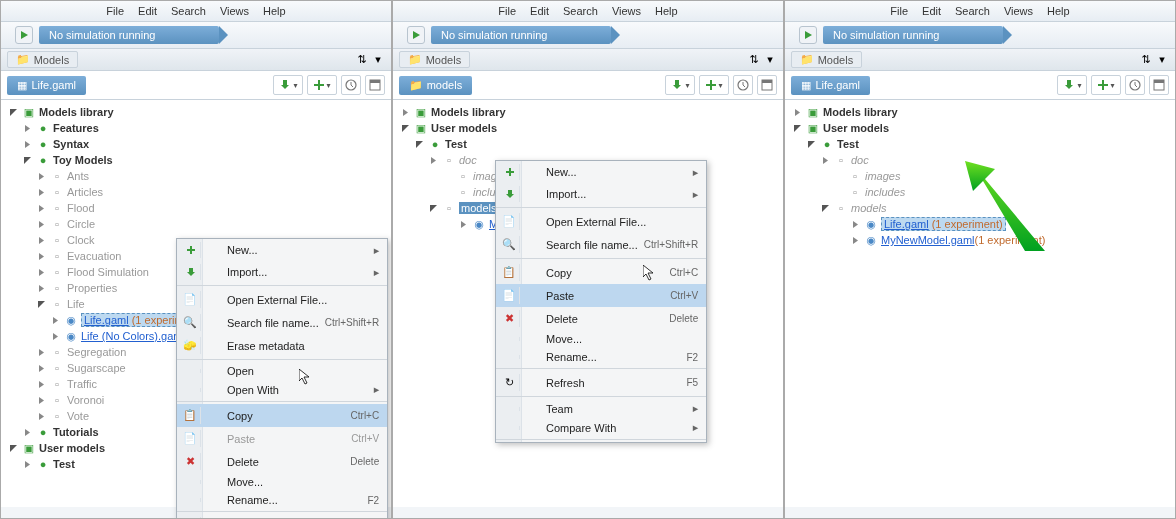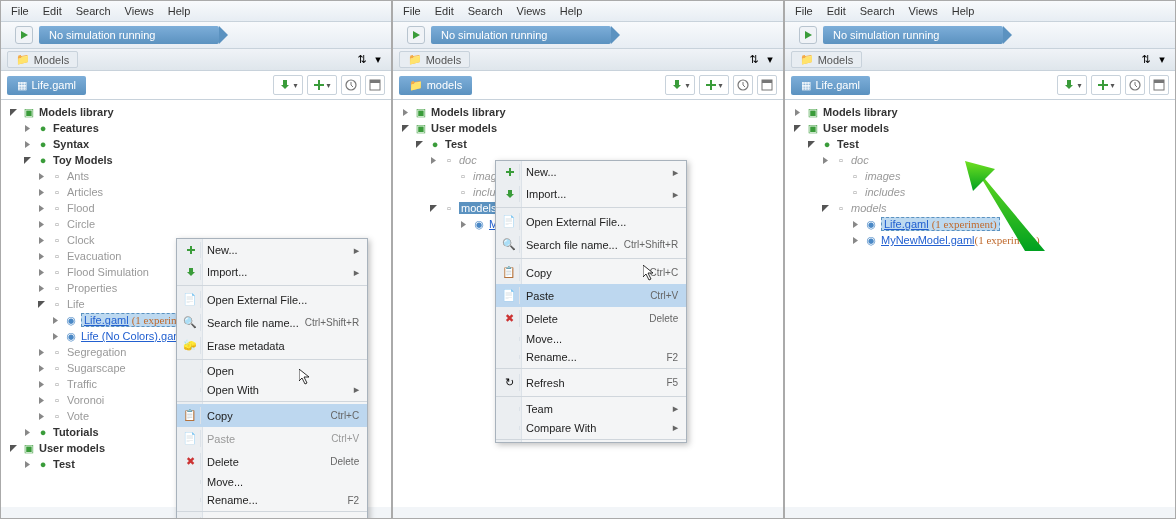--- a/index.html
+++ b/index.html
@@ -17,20 +17,21 @@
   background: #f2f5f8;
   position: relative;
   overflow: hidden;
 }
 .menubar {
   background: linear-gradient(to bottom, #f8fafc, #e7edf3);
   border-bottom: 1px solid #c8d2db;
   padding: 2px 4px;
   display: flex;
   gap: 2px;
+  justify-content: center;
 }
 .menubar span { padding: 2px 6px; color: #333; }
 .toolbar {
   background: linear-gradient(to bottom, #f8fafc, #e7edf3);
   border-bottom: 1px solid #c8d2db;
   padding: 4px 14px;
   display: flex;
   align-items: center;
   gap: 6px;
 }
@@ -114,21 +115,21 @@
   white-space: nowrap;
 }
 .tw { width: 12px; height: 12px; display: flex; align-items: center; justify-content: center; flex: 0 0 auto; }
 .tw svg { width: 9px; height: 9px; }
 .icon { width: 14px; height: 14px; margin: 0 3px; flex: 0 0 auto; display: flex; align-items: center; justify-content: center; }
 .folder-green { color: #3a9c3a; }
 .file-blue { color: #4a88c6; }
 .label { color: #333; font-weight: bold; }
 .grey { color: #999; }
 .blue-link { color: #2260d0; text-decoration: underline; }
-.orange { color: #c06a2d; font-family: Liberation Serif, serif; }
+.orange { color: #c06a2d; }
 .selected {
   background: #bdd9f0;
   border: 1px dashed #5b92c0;
   padding: 0 2px;
 }
 .selected-dark {
   background: #5b92c0;
   color: #fff;
   padding: 0 2px;
 }
@@ -143,21 +144,21 @@
 .cm-row {
   display: flex;
   align-items: center;
   padding: 3px 8px 3px 4px;
   gap: 6px;
 }
 .cm-row:hover, .cm-row.hi {
   background: #bdd7ef;
 }
 .cm-icon-col { width: 20px; display: flex; justify-content: center; border-right: 1px solid #dce2e8; padding: 2px 0;}
-.cm-label { flex: 1; color: #222; }
+.cm-label { flex: 1; color: #222; margin-left: 20px; }
 .cm-shortcut { color: #666; font-size: 10px; }
 .cm-arrow { color: #666; }
 .cm-sep { height: 1px; background: #d0d6dc; margin: 2px 0; }
 .cm-icon-strip {
   position: absolute;
   left: 0; top: 0; bottom: 0;
   width: 26px;
   background: #ebeef1;
   border-right: 1px solid #dce2e8;
 }

